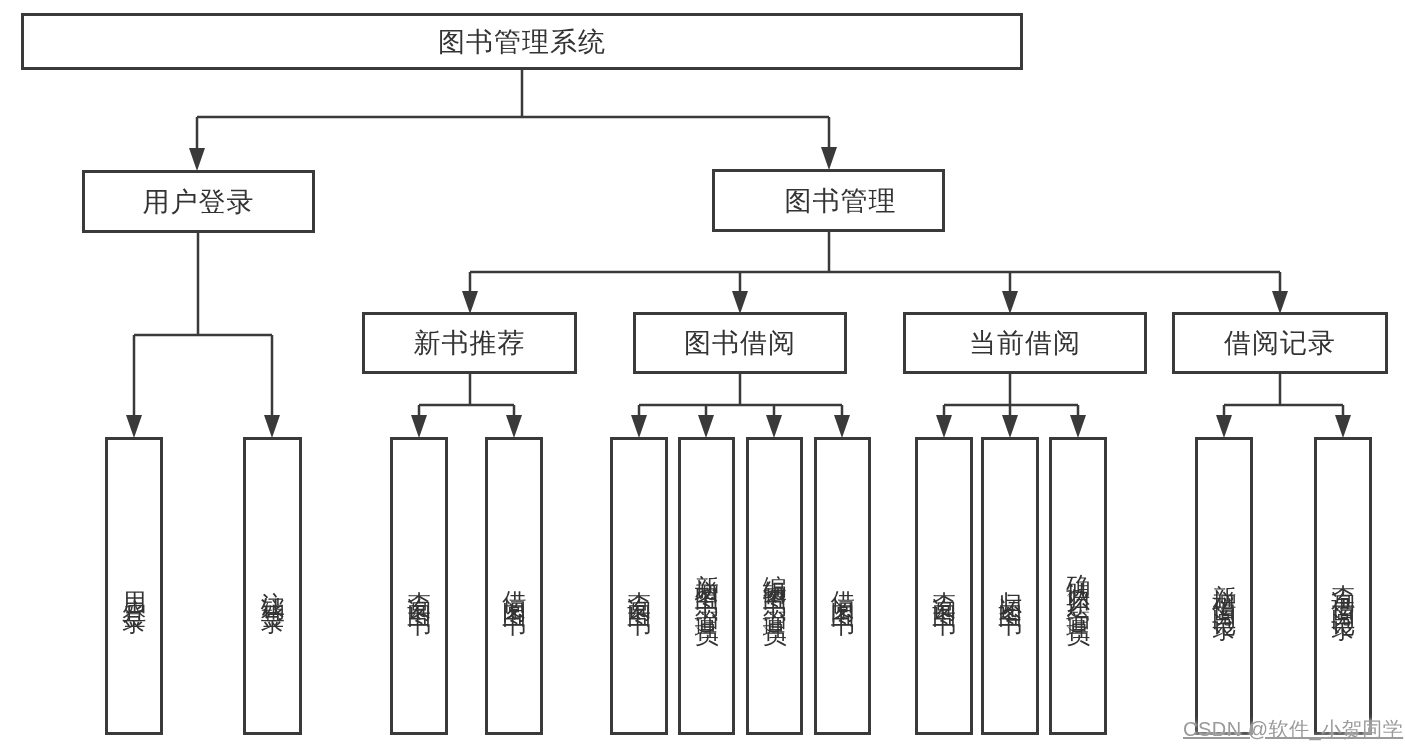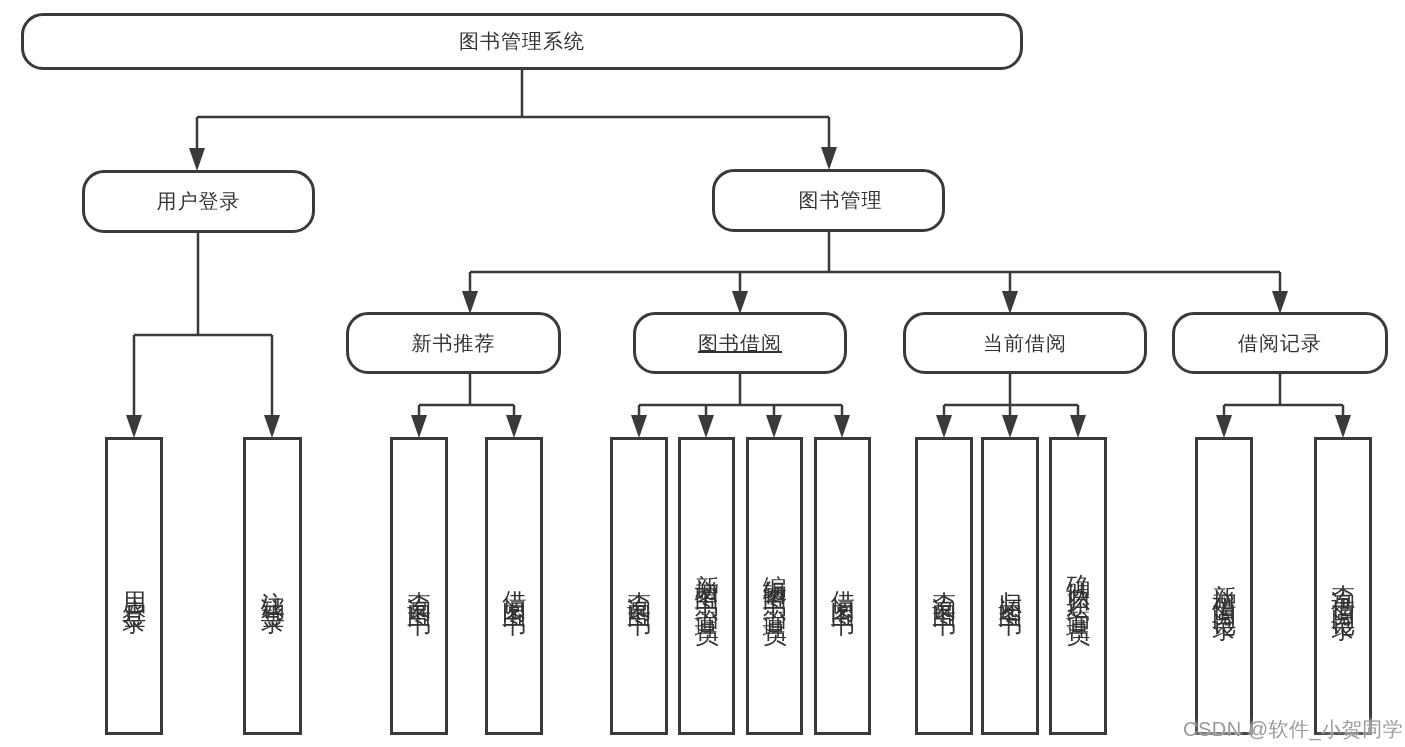--- a/index.html
+++ b/index.html
@@ -26,45 +26,44 @@
     position: absolute;
     box-sizing: border-box;
     border: 3px solid #3a3a3a;
     background: #ffffff;
     color: #333333;
   }
   .hbox {
     display: flex;
     align-items: center;
     justify-content: center;
-    font-size: 20px;
+    font-size: 27px;
     letter-spacing: 1px;
-    border-radius: 22px;
   }
   .leaf {
     display: flex;
     align-items: center;
     justify-content: center;
   }
   .leaf .vtext {
     display: block;
     writing-mode: vertical-rl;
     text-orientation: mixed;
     font-size: 24px;
     letter-spacing: 7px;
     line-height: 1.1;
     color: #333333;
     white-space: nowrap;
   }
   
   .b-root  { left: 21px;   top: 13px;  width: 1002px; height: 57px; }
   .b-l2-0  { left: 82px;   top: 170px; width: 233px;  height: 63px; }
   .b-l2-1  { left: 712px;  top: 169px; width: 233px;  height: 63px; padding-left: 24px; }
-  .b-l3-0  { left: 346px;  top: 312px; width: 215px;  height: 62px; }
-  .b-l3-1  { left: 633px;  top: 312px; width: 214px;  height: 62px; text-decoration: underline; }
+  .b-l3-0  { left: 362px;  top: 312px; width: 215px;  height: 62px; }
+  .b-l3-1  { left: 633px;  top: 312px; width: 214px;  height: 62px; }
   .b-l3-2  { left: 903px;  top: 312px; width: 244px;  height: 62px; }
   .b-l3-3  { left: 1172px; top: 312px; width: 216px;  height: 62px; text-align: center; }
   .b-lf-0  { left: 105px;  top: 437px; width: 58px; height: 298px; }
   .b-lf-1  { left: 243px;  top: 437px; width: 59px; height: 298px; }
   .b-lf-2  { left: 390px;  top: 437px; width: 58px; height: 298px; }
   .b-lf-3  { left: 485px;  top: 437px; width: 58px; height: 298px; }
   .b-lf-4  { left: 610px;  top: 437px; width: 58px; height: 298px; }
   .b-lf-5  { left: 678px;  top: 437px; width: 57px; height: 298px; }
   .b-lf-6  { left: 746px;  top: 437px; width: 57px; height: 298px; }
   .b-lf-7  { left: 814px;  top: 437px; width: 57px; height: 298px; }
@@ -76,20 +75,21 @@
   .watermark {
     position: absolute;
     left: 1183px;
     top: 716px;
     font-size: 20px;
     letter-spacing: 0.5px;
     color: #9a9a9a;
     white-space: nowrap;
     z-index: 5;
     text-shadow: 0 0 3px rgba(255,255,255,0.95), 0 0 6px rgba(255,255,255,0.85);
+    text-decoration: underline;
   }
 </style>
 </head>
 <body>
 
 <div class="stage">
 
   <svg class="connectors" viewBox="0 0 1405 747" xmlns="http://www.w3.org/2000/svg">
     <g stroke="#3a3a3a" stroke-width="2.5" fill="none">
 

